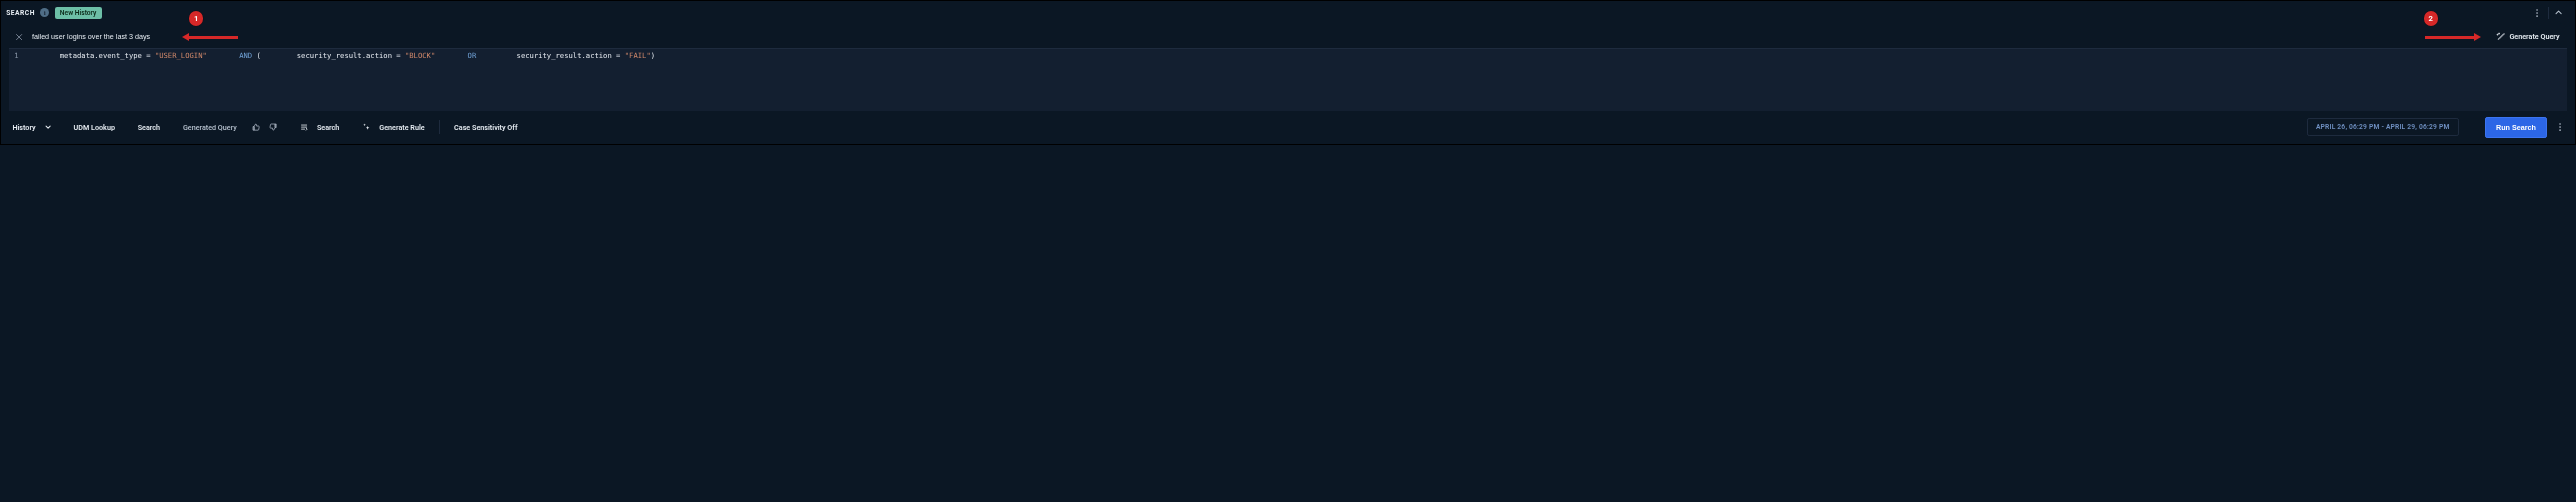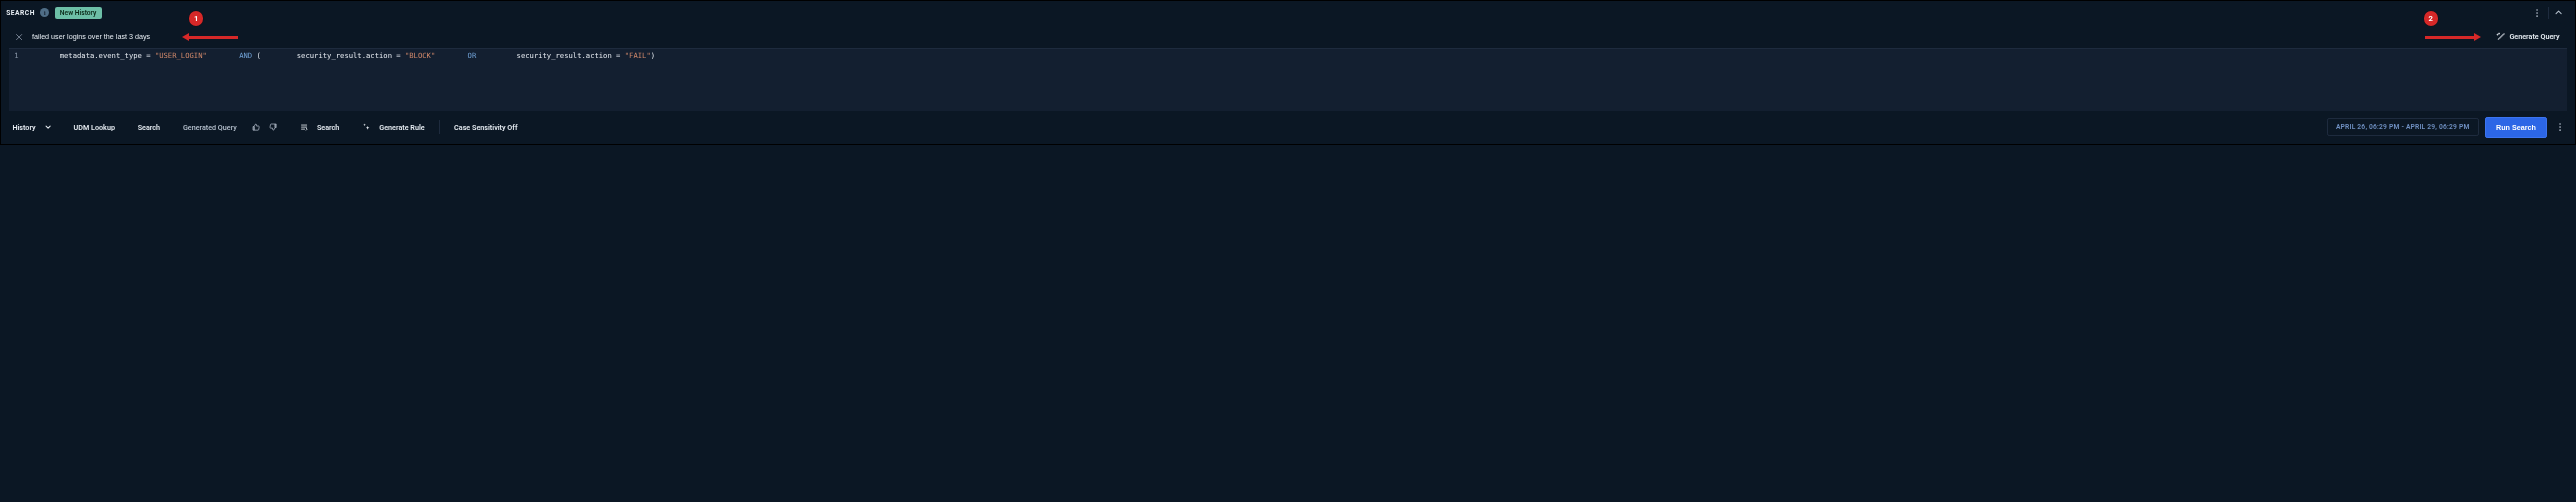--- a/index.html
+++ b/index.html
@@ -56,21 +56,21 @@
   .tok-str{color:var(--code-string);}
 
   
   .toolbar{display:flex;align-items:center;height:25px;margin:4.1px 3.1px 1px 3.1px;}
   .tool{display:inline-flex;align-items:center;gap:9px;padding:3.1px 5.2px;color:var(--text);font-size:7.2px;font-weight:600;cursor:pointer;border-radius:2.1px;}
   .tool.dim{color:var(--text-dim);font-weight:500;}
   .gap{width:12.4px;}
   .gap-sm{width:5.2px;}
   .vsep{width:0.5px;height:14.4px;background:var(--border);margin:0 9.3px;}
   .time-pill{border:0.5px solid var(--border);padding:4.1px 8.2px;border-radius:2.1px;color:var(--accent);font-size:6.7px;font-weight:600;letter-spacing:0.2px;cursor:pointer;}
-  .run-btn{background:var(--primary);border:0.5px solid var(--primary-border);color:#fff;font-weight:600;font-size:7.2px;padding:5.2px 10.3px;border-radius:2.1px;margin-left:6px;cursor:pointer;}
+  .run-btn{background:var(--primary);border:0.5px solid var(--primary-border);color:#fff;font-weight:600;font-size:7.2px;padding:5.2px 10.3px;border-radius:2.1px;margin-left:26px;cursor:pointer;}
 
   
   .callouts{position:absolute;inset:0;pointer-events:none;}
   .wrapper{position:relative;}
   .callout{position:absolute;display:flex;align-items:center;}
   .bubble{width:14.4px;height:14.4px;border-radius:50%;background:var(--red);color:#fff;font-weight:700;font-size:7.7px;display:flex;align-items:center;justify-content:center;box-shadow:0 0 0 0.5px rgba(0,0,0,.3);}
   
   .arrow{height:3.1px;background:var(--red);position:relative;}
   .arrow.to-left{width:49px;}
   .arrow.to-left::before{content:"";position:absolute;left:-7.2px;top:-3.1px;width:0;height:0;border-top:4.6px solid transparent;border-bottom:4.6px solid transparent;border-right:7.2px solid var(--red);}

